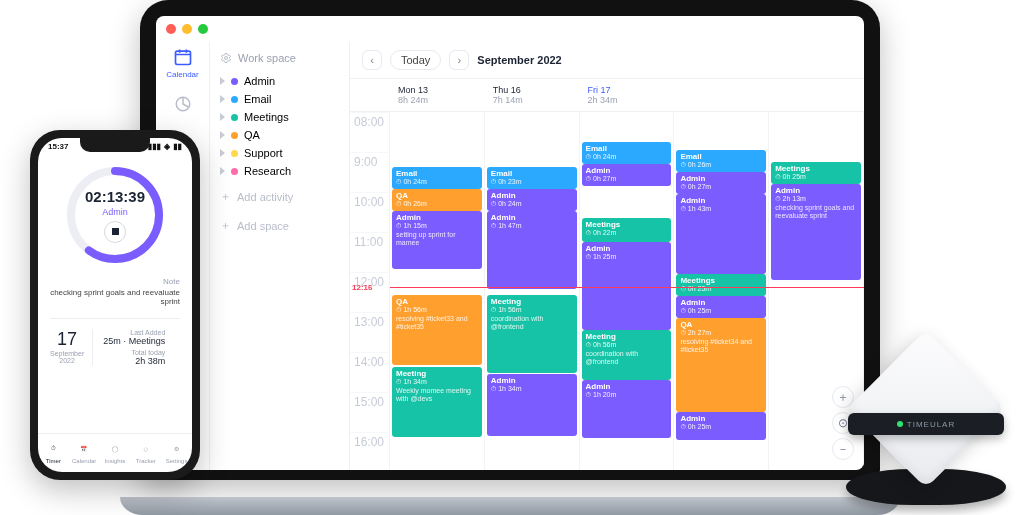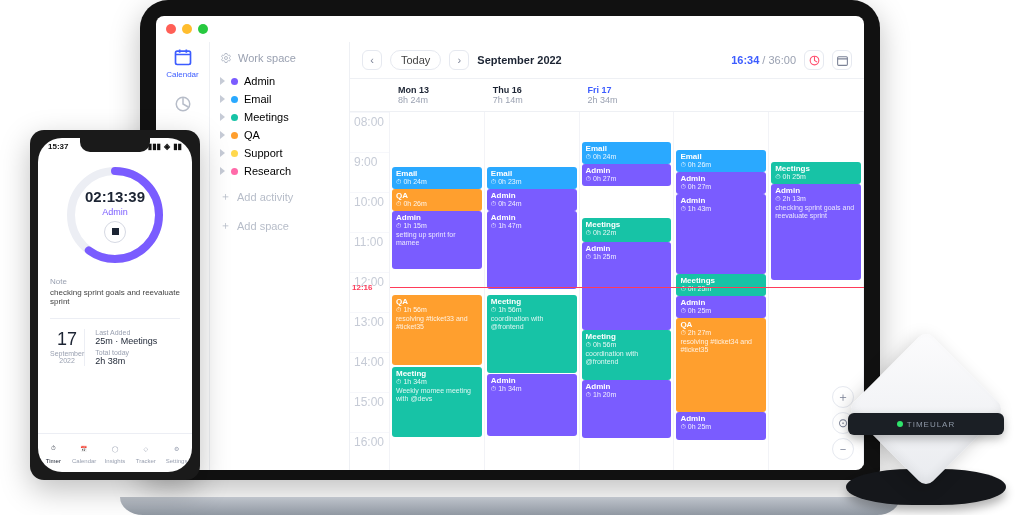--- a/index.html
+++ b/index.html
@@ -88,21 +88,21 @@
   .clock-info{color:#3c5cff;font-weight:600}
   .clock-info .total{color:#9aa1b1;font-weight:400}
   .topbar-right{display:flex;align-items:center;gap:8px}
   .pie-icon,.cal-icon-box{width:20px;height:20px;border:1px solid #e6e9f0;border-radius:6px;display:flex;align-items:center;justify-content:center;color:#7b8296;cursor:pointer}
 
   .days-header {
     display:grid; grid-template-columns: 40px repeat(5,1fr);
     font-size:9px; color:#7b8296; border-bottom:1px solid #eef0f4;
   }
   .day-col-head{padding:6px 8px}
-  .day-col-head .dow{font-weight:700;color:#1c2433}
+  .day-col-head .dow{font-weight:400;color:#1c2433}
   .day-col-head.today .dow{color:#3c5cff}
   .day-col-head .dur{color:#9aa1b1}
 
   .grid {
     flex:1; display:grid; grid-template-columns:40px repeat(5,1fr);
     position:relative; overflow:hidden; font-size:8px;
   }
   .hour-col{border-right:1px solid #f2f3f7;color:#c6cbd6;font-size:12px}
   .hour-col div{height:40px;border-top:1px solid #f6f7fb;padding:2px 4px}
   .day-col{border-right:1px solid #f2f3f7;position:relative}
@@ -121,43 +121,44 @@
 
   .zoom-controls{
     position:absolute; right:10px; bottom:10px; display:flex; flex-direction:column; gap:4px;
   }
   .zoom-btn{width:22px;height:22px;border:1px solid #e6e9f0;border-radius:50%;background:#fff;display:flex;align-items:center;justify-content:center;color:#7b8296;cursor:pointer;font-size:12px}
 
   
   .phone {
     position:absolute; left:30px; top:130px;
     width:170px; height:350px;
-    background:#1a1a1a; border-radius:14px; padding:8px;
+    background:#1a1a1a; border-radius:30px; padding:8px;
     box-shadow:0 10px 30px rgba(0,0,0,.25);
+    text-align:right;
   }
   .phone-screen{width:100%;height:100%;background:#fff;border-radius:24px;overflow:hidden;display:flex;flex-direction:column;position:relative}
   .notch{position:absolute;top:0;left:50%;transform:translateX(-50%);width:70px;height:14px;background:#1a1a1a;border-radius:0 0 10px 10px;z-index:3}
   .status-bar{display:flex;justify-content:space-between;align-items:center;font-size:8px;padding:4px 10px 0;color:#111;font-weight:600}
   .status-icons{display:flex;gap:3px;align-items:center;font-size:8px}
 
   .timer-ring{margin:14px auto 6px;position:relative;width:100px;height:100px}
   .timer-ring svg{transform:rotate(-90deg)}
   .timer-inner{position:absolute;inset:0;display:flex;flex-direction:column;align-items:center;justify-content:center;gap:2px}
   .timer-time{font-size:15px;font-weight:600;color:#1c2433}
   .timer-label{font-size:9px;color:#7a5cff}
   .stop-btn{width:22px;height:22px;border:1px solid #d6d9e3;border-radius:50%;display:flex;align-items:center;justify-content:center;margin-top:2px}
   .stop-square{width:7px;height:7px;background:#1c2433}
 
   .note-section{padding:6px 12px;font-size:8px;color:#9aa1b1}
   .note-text{color:#444;margin-top:2px;font-size:8px}
 
   .phone-divider{height:1px;background:#eceef4;margin:6px 12px}
 
   .phone-footer-info{display:flex;gap:10px;padding:4px 12px;font-size:8px;color:#333}
-  .date-block{display:flex;flex-direction:column;align-items:center;border-right:1px solid #eceef4;}
+  .date-block{display:flex;flex-direction:column;align-items:center;border-right:1px solid #eceef4;padding-right:8px}
   .date-num{font-size:18px;font-weight:300;color:#1c2433}
   .date-mo{font-size:7px;color:#9aa1b1}
   .info-block{display:flex;flex-direction:column;justify-content:center;gap:3px}
   .info-block .lbl{font-size:7px;color:#9aa1b1}
   .info-block .val{font-size:9px;color:#1c2433;font-weight:500}
 
   .phone-tabbar{margin-top:auto;border-top:1px solid #eceef4;display:grid;grid-template-columns:repeat(5,1fr);padding:6px 0 8px}
   .tab-item{display:flex;flex-direction:column;align-items:center;gap:2px;font-size:6px;color:#9aa1b1}
   .tab-item.active{color:#1c2433}
   .tab-ic{width:16px;height:16px;display:flex;align-items:center;justify-content:center}
@@ -274,38 +275,20 @@
           <span>Add space</span>
         </div>
       </div>
 
       <div class="main">
         <div class="topbar">
           <div class="nav-arrow">‹</div>
           <div class="today-btn"><span>Today</span></div>
           <div class="nav-arrow">›</div>
           <div class="title-month">September 2022</div>
-          <div class="topbar-right">
-            <span class="clock-info">
-              <span>16:34</span>
-              <span class="total"> / <span>36:00</span></span>
-            </span>
-            <div class="pie-icon">
-              <svg width="13" height="13" viewBox="0 0 24 24" fill="none" stroke="#ff4d6d" stroke-width="2">
-                  <circle cx="12" cy="12" r="8"></circle>
-                  <path d="M12 4v8l5 3"></path>
-                </svg>
-            </div>
-            <div class="cal-icon-box">
-              <svg width="13" height="13" viewBox="0 0 24 24" fill="none" stroke="#7b8296" stroke-width="2">
-                  <rect x="3" y="5" width="18" height="16" rx="2"></rect>
-                  <path d="M3 9h18"></path>
-                </svg>
-            </div>
-          </div>
         </div>
 
         <div class="days-header" id="days-header">
           <div></div>
         <div class="day-col-head">
               <div class="dow">Mon 13</div>
                  <div class="dur">8h 24m</div>
             </div>
             <div class="day-col-head">
               <div class="dow">Thu 16</div>

